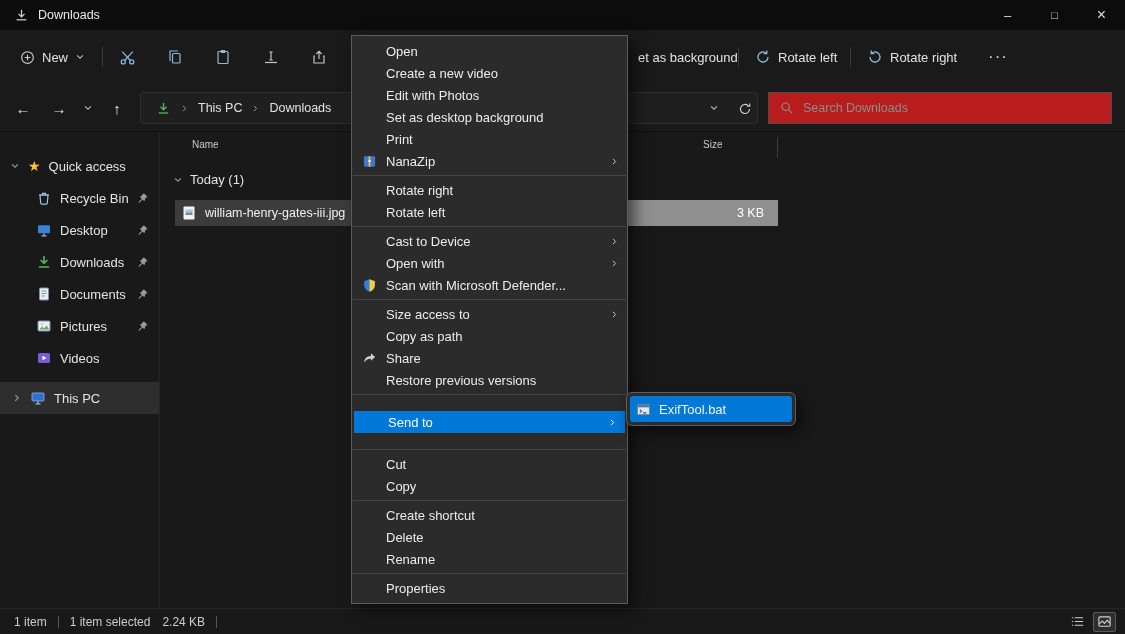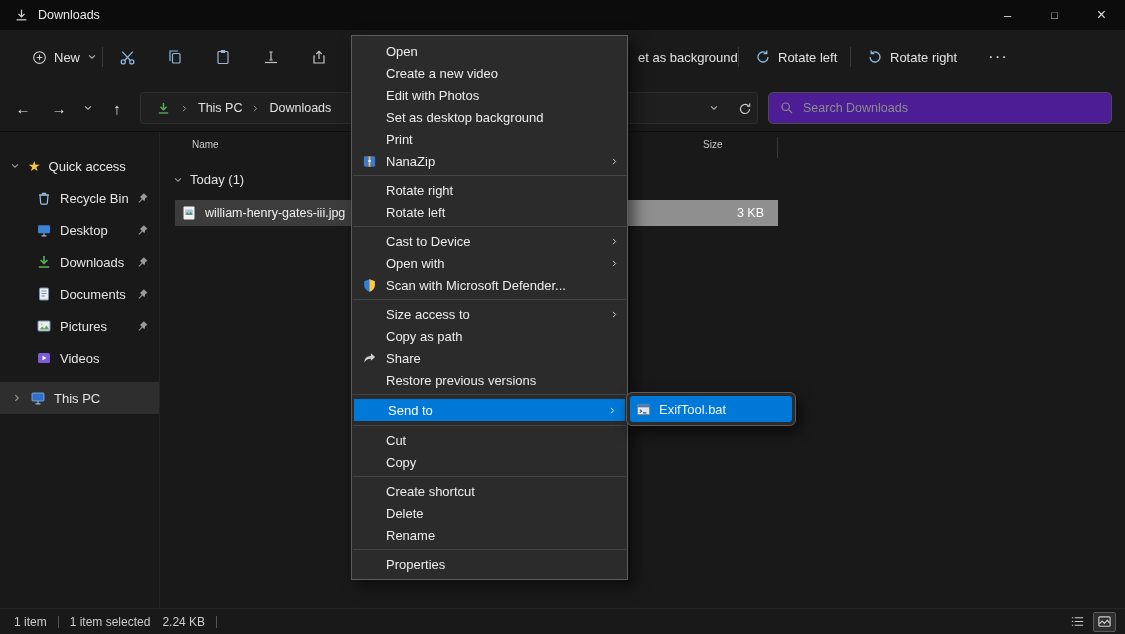--- a/index.html
+++ b/index.html
@@ -25,21 +25,21 @@
 .rot-left svg{transform:scaleX(-1)}
 
 
 .navbar{position:absolute;left:0;top:84px;width:100%;height:48px;background:#1a1a1a;border-bottom:1px solid #0f0f0f}
 .nav-btn{position:absolute;top:10px;height:28px;display:flex;align-items:center;justify-content:center;color:#e0e0e0;font-size:15px;border-radius:4px}
 .addressbar{position:absolute;left:140px;top:8px;width:618px;height:32px;background:#1f1f1f;border:1px solid #2f2f2f;border-radius:3px}
 .ab-inner{position:absolute;left:0;top:0;height:100%;display:flex;align-items:center;gap:9px;padding-left:15px;font-size:12.5px;color:#e2e2e2}
 .ab-chev{color:#9a9a9a}
 .ab-dd{position:absolute;left:560px;top:5px;width:26px;height:20px;display:flex;align-items:center;justify-content:center;color:#b5b5b5}
 .ab-refresh{position:absolute;left:592px;top:7px;width:24px;height:18px;display:flex;align-items:center;justify-content:center;color:#cfcfcf}
-.searchbox{position:absolute;left:768px;top:8px;width:344px;height:32px;background:#4c1d95;border:1px solid #4c4c4c;border-radius:5px;display:flex;align-items:center;padding:0 11px;gap:9px;color:#8d8d8d}
+.searchbox{position:absolute;left:768px;top:8px;width:344px;height:32px;background:#b91c1c;border:1px solid #4c4c4c;border-radius:0;display:flex;align-items:center;padding:0 11px;gap:9px;color:#8d8d8d}
 .searchbox input{flex:1;background:transparent;border:none;outline:none;color:#cfcfcf;font-size:12.5px;font-family:inherit}
 .searchbox input::placeholder{color:#8d8d8d}
 
 
 .bodyarea{position:absolute;left:0;top:132px;right:0;bottom:26px;background:#191919}
 .sidebar{position:absolute;left:0;top:0;width:160px;height:100%;padding-top:18px;border-right:1px solid #242424}
 .side-item{position:relative;height:32px;display:flex;align-items:center;font-size:13px;color:#e4e4e4;gap:8px}
 .side-item.qa{padding-left:10px}
 .side-item.child{padding-left:36px}
 .side-item.root{padding-left:12px;margin-top:8px}
@@ -64,21 +64,21 @@
 .view-btn{width:23px;height:20px;display:flex;align-items:center;justify-content:center;border:1px solid transparent;border-radius:2px}
 .view-btn.active{background:#2e2e2e;border-color:#5a5a5a}
 
 
 .context-menu{position:absolute;left:351px;top:35px;width:277px;background:#2b2b2b;border:1px solid #5c5c5c;box-shadow:6px 6px 14px rgba(0,0,0,.55);padding:4px 0;z-index:60}
 .menu-sep{height:1px;background:#454545;margin:3px 1px}
 .menu-item{display:flex;align-items:center;height:22px;font-size:13px;color:#ececec;position:relative}
 .mi-gutter{flex:0 0 34px;display:flex;align-items:center;justify-content:center}
 .mi-arrow{position:absolute;right:8px;color:#cfcfcf;display:flex}
 .menu-item.bold{font-weight:400}
-.menu-item.sel{background:#0078d7;margin:4px 2px;color:#fff}
+.menu-item.sel{background:#0078d7;margin:16px 2px;color:#fff}
 .menu-item.sel .mi-arrow{color:#fff}
 
 
 .submenu{position:absolute;left:626px;top:392px;width:170px;background:#2b2b2b;border:1px solid #5c5c5c;border-radius:6px;box-shadow:4px 6px 14px rgba(0,0,0,.6);padding:3px;z-index:70}
 .submenu-item{height:26px;display:flex;align-items:center;gap:8px;padding-left:6px;font-size:13px;border-radius:3px}
 .submenu-item.sel{background:#0078d7;color:#e8f4ff}
 </style>
 </head>
 <body>
 
@@ -95,21 +95,21 @@
       <span>Downloads</span>
     </div>
     <div class="caption">
       <div class="cap-btn">–</div>
       <div class="cap-btn max">□</div>
       <div class="cap-btn close">×</div>
     </div>
   </div>
 
   <div class="toolbar">
-    <div class="tool-btn" style="left:24px">
+    <div class="tool-btn" style="left:12px">
       <span>
           <svg width="15" height="15" viewBox="0 0 16 16">
             <circle cx="8" cy="8" r="6.2" fill="none" stroke="#cfcfcf" stroke-width="1.2"></circle>
             <path d="M8 5v6M5 8h6" stroke="#cfcfcf" stroke-width="1.2"></path>
           </svg>
         </span>
       <span>New</span>
       <span style="color:#b5b5b5">
           <svg width="10" height="10" viewBox="0 0 12 12">
             <path d="M2.5 4l3.5 3.5L9.5 4" fill="none" stroke="currentColor" stroke-width="1.3"></path>

